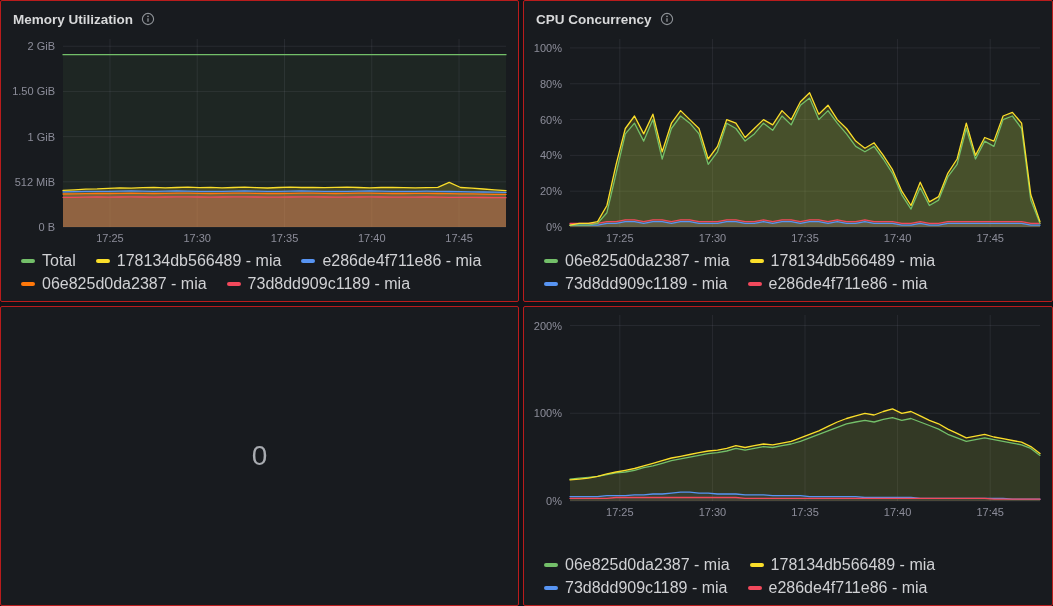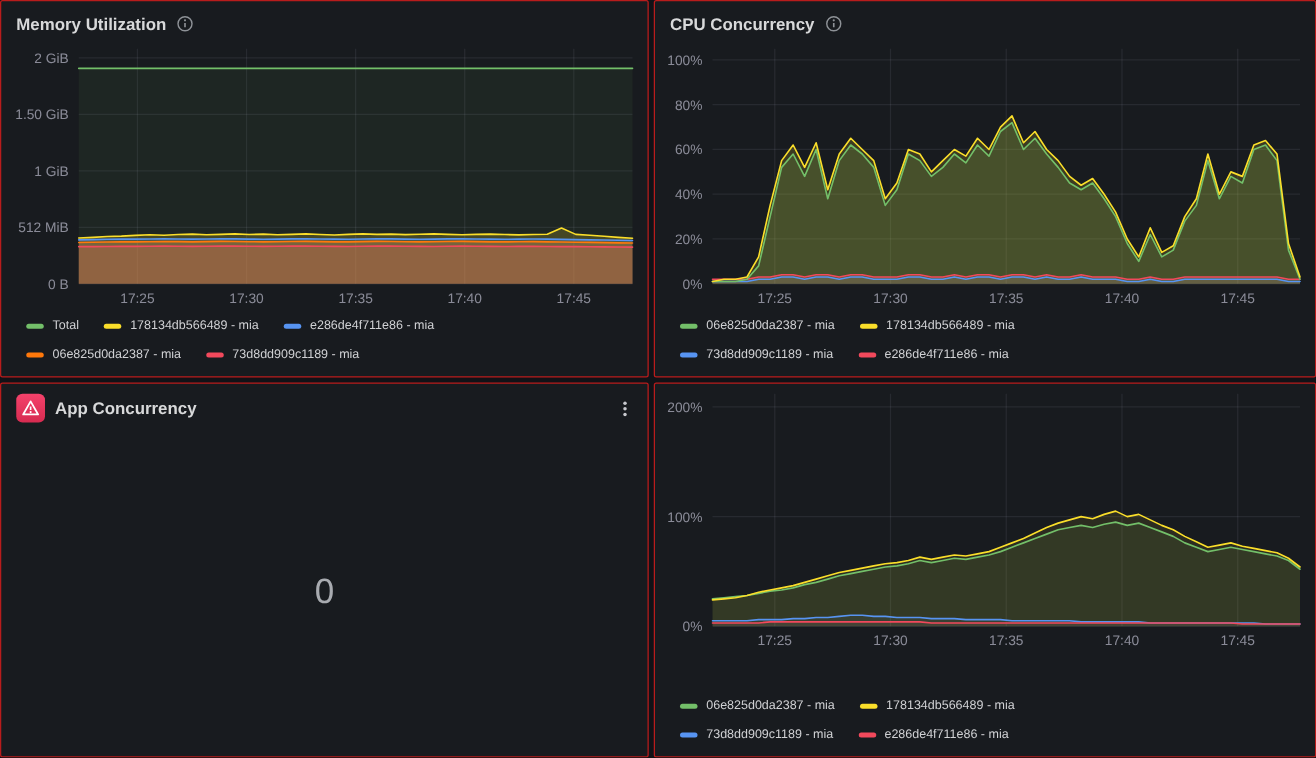--- a/index.html
+++ b/index.html
@@ -42,21 +42,21 @@
     display:inline-flex; align-items:center; justify-content:center;
     cursor:pointer; flex:0 0 auto;
   }
   .alert-icon svg { width:15px; height:15px; }
   .chart { flex:1 1 auto; min-height:0; position:relative; cursor:crosshair; }
   .chart svg { position:absolute; left:0; top:0; }
   .legend { flex:0 0 auto; padding:2px 4px 6px 20px; }
   .legend-row { display:flex; gap:20px; height:23px; align-items:center; }
   .legend-item { display:inline-flex; align-items:center; gap:7px; cursor:pointer; white-space:nowrap; }
   .legend-marker { width:14px; height:4px; border-radius:2px; display:inline-block; }
-  .legend-label { color:#d0d1d4; font-size:10px; }
+  .legend-label { color:#d0d1d4; font-size:16px; }
   .stat-body { flex:1; display:flex; align-items:center; justify-content:center; }
   .stat-value { font-size:28px; color:#a8abb0; }
 </style>
 </head>
 <body>
 
 <div class="dashboard">
 
   <div class="panel">
     <div class="panel-header">
@@ -194,37 +194,20 @@
           </span>
           <span class="legend-item">
             <span class="legend-marker" style="background: rgb(242, 73, 92);"></span>
             <span class="legend-label">e286de4f711e86 - mia</span>
           </span>
         </div>
       </div>
   </div>
 
   <div class="panel">
-    <div class="panel-header">
-      <span class="alert-icon">
-        <svg viewBox="0 0 16 16">
-            <path d="M8 2.2 L14.4 13.4 H1.6 Z" fill="none" stroke="#ffffff" stroke-width="1.5" stroke-linejoin="round"></path>
-            <line x1="8" y1="6.6" x2="8" y2="9.6" stroke="#ffffff" stroke-width="1.4"></line>
-            <circle cx="8" cy="11.4" r="0.9" fill="#ffffff"></circle>
-          </svg>
-      </span>
-      <span class="panel-title">App Concurrency</span>
-      <span class="kebab-icon">
-        <svg viewBox="0 0 16 16" width="16" height="16">
-            <circle cx="8" cy="3.5" r="1.4" fill="currentColor"></circle>
-            <circle cx="8" cy="8" r="1.4" fill="currentColor"></circle>
-            <circle cx="8" cy="12.5" r="1.4" fill="currentColor"></circle>
-          </svg>
-      </span>
-    </div>
     <div class="stat-body">
       <div class="stat-value">0</div>
     </div>
   </div>
 
   <div class="panel">
     <div class="chart">
         <svg width="528" height="214" viewBox="0 0 528 214">
           <line x1="46" y1="194" x2="516" y2="194" stroke="rgba(204,204,220,0.09)" stroke-width="1"></line>
           <text x="38" y="198" text-anchor="end" font-size="11" fill="rgba(204,204,220,0.64)" font-family="Liberation Sans, sans-serif">0%</text>

